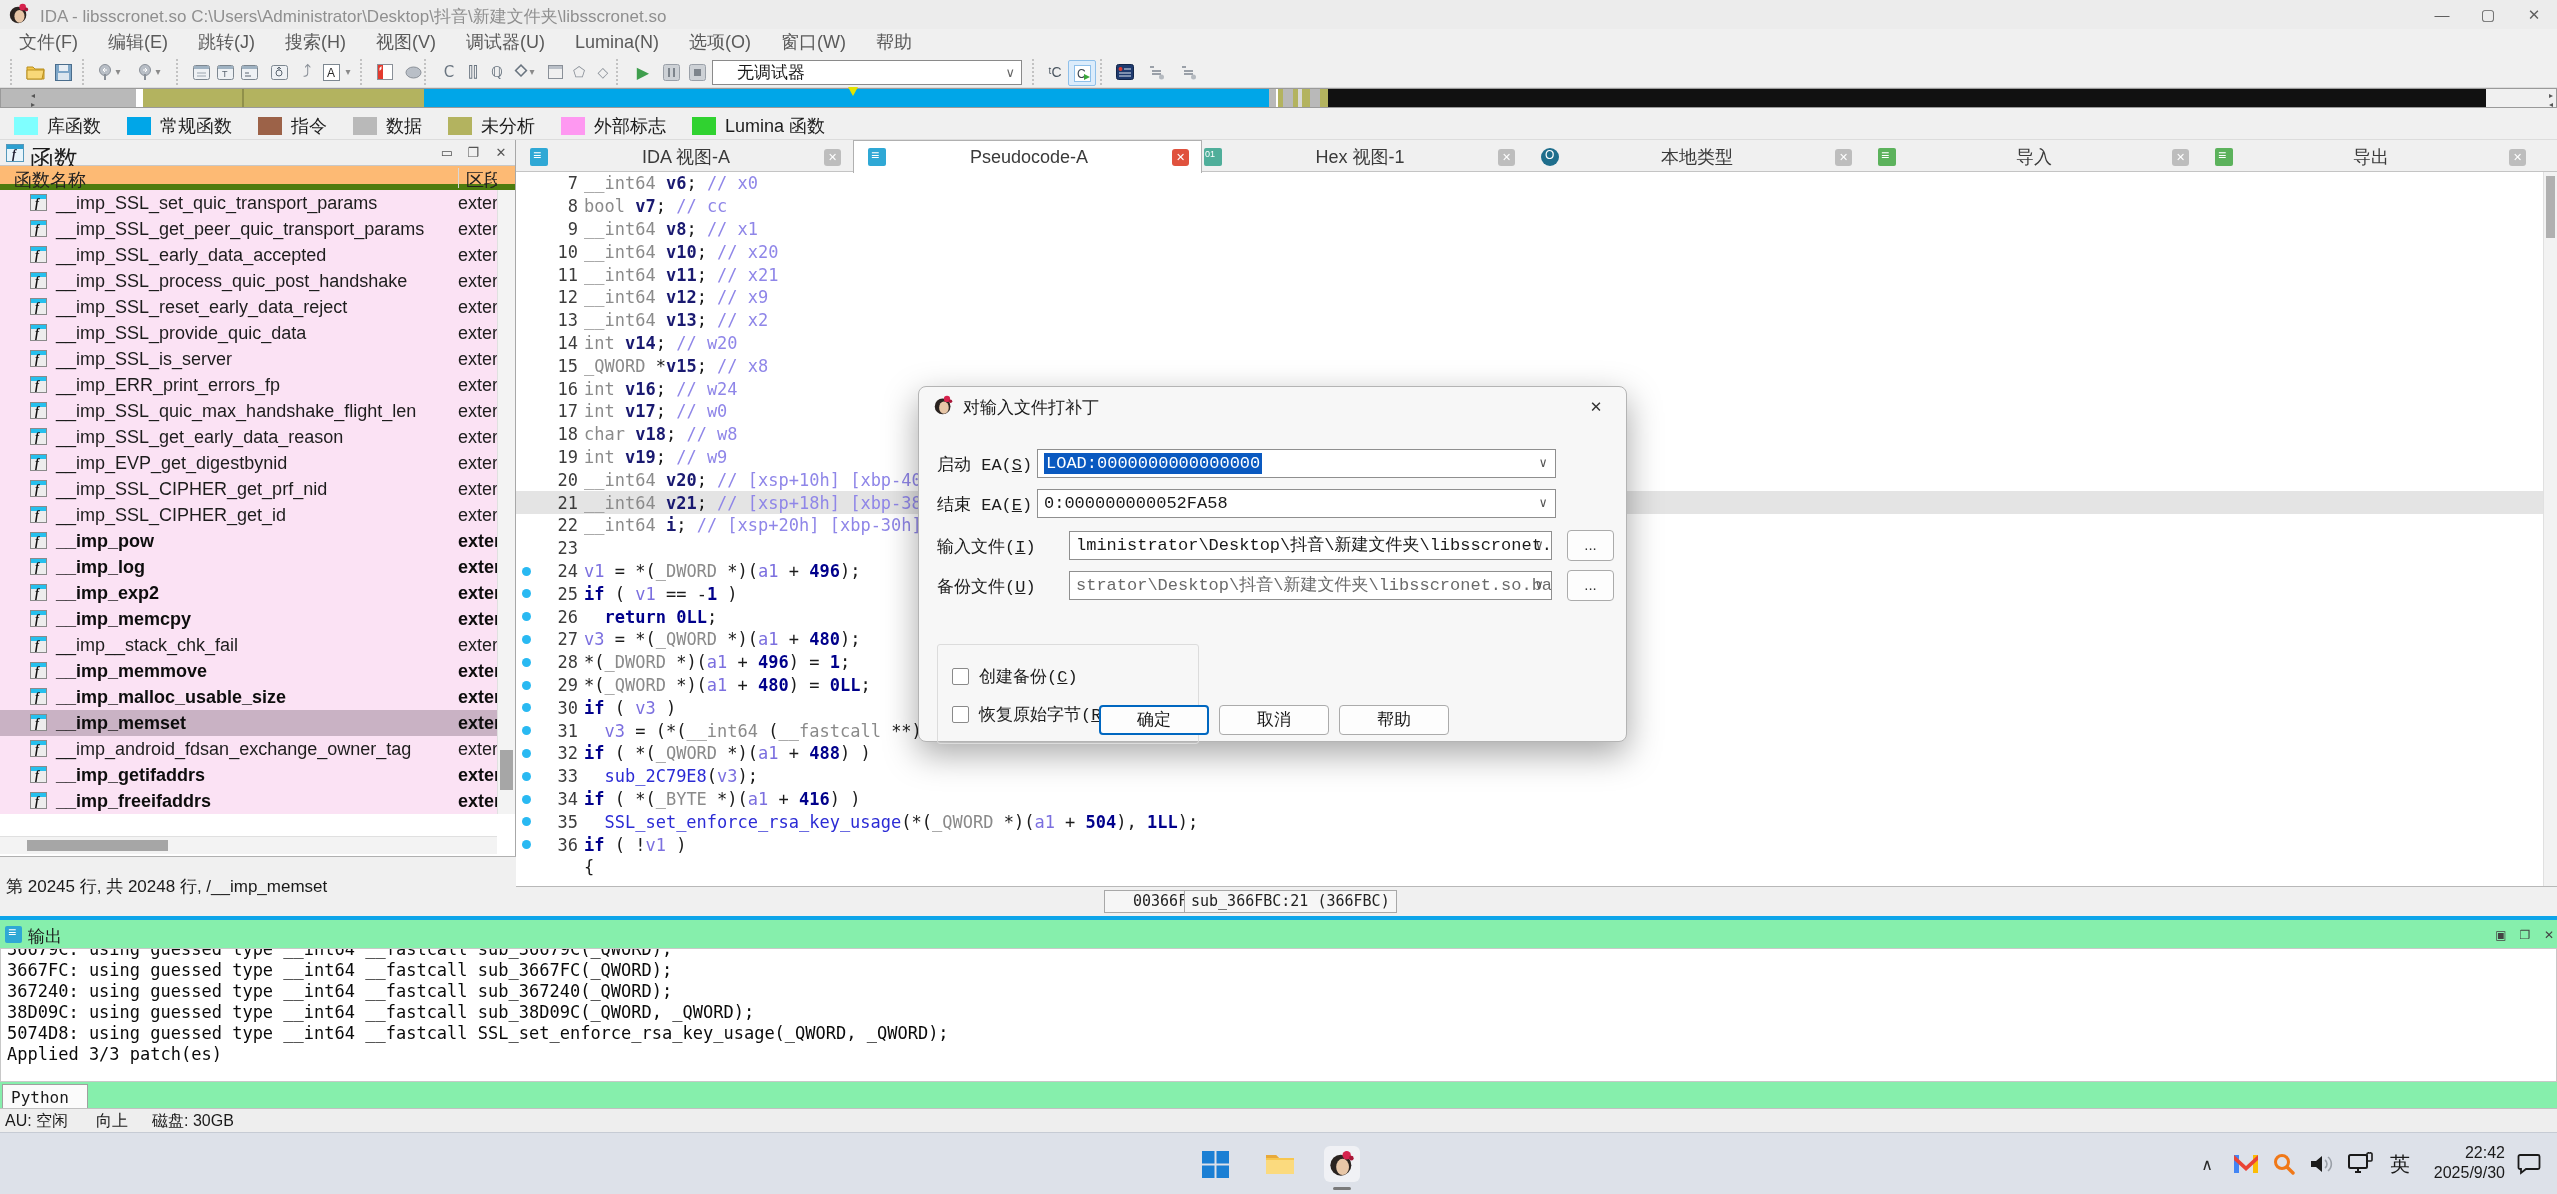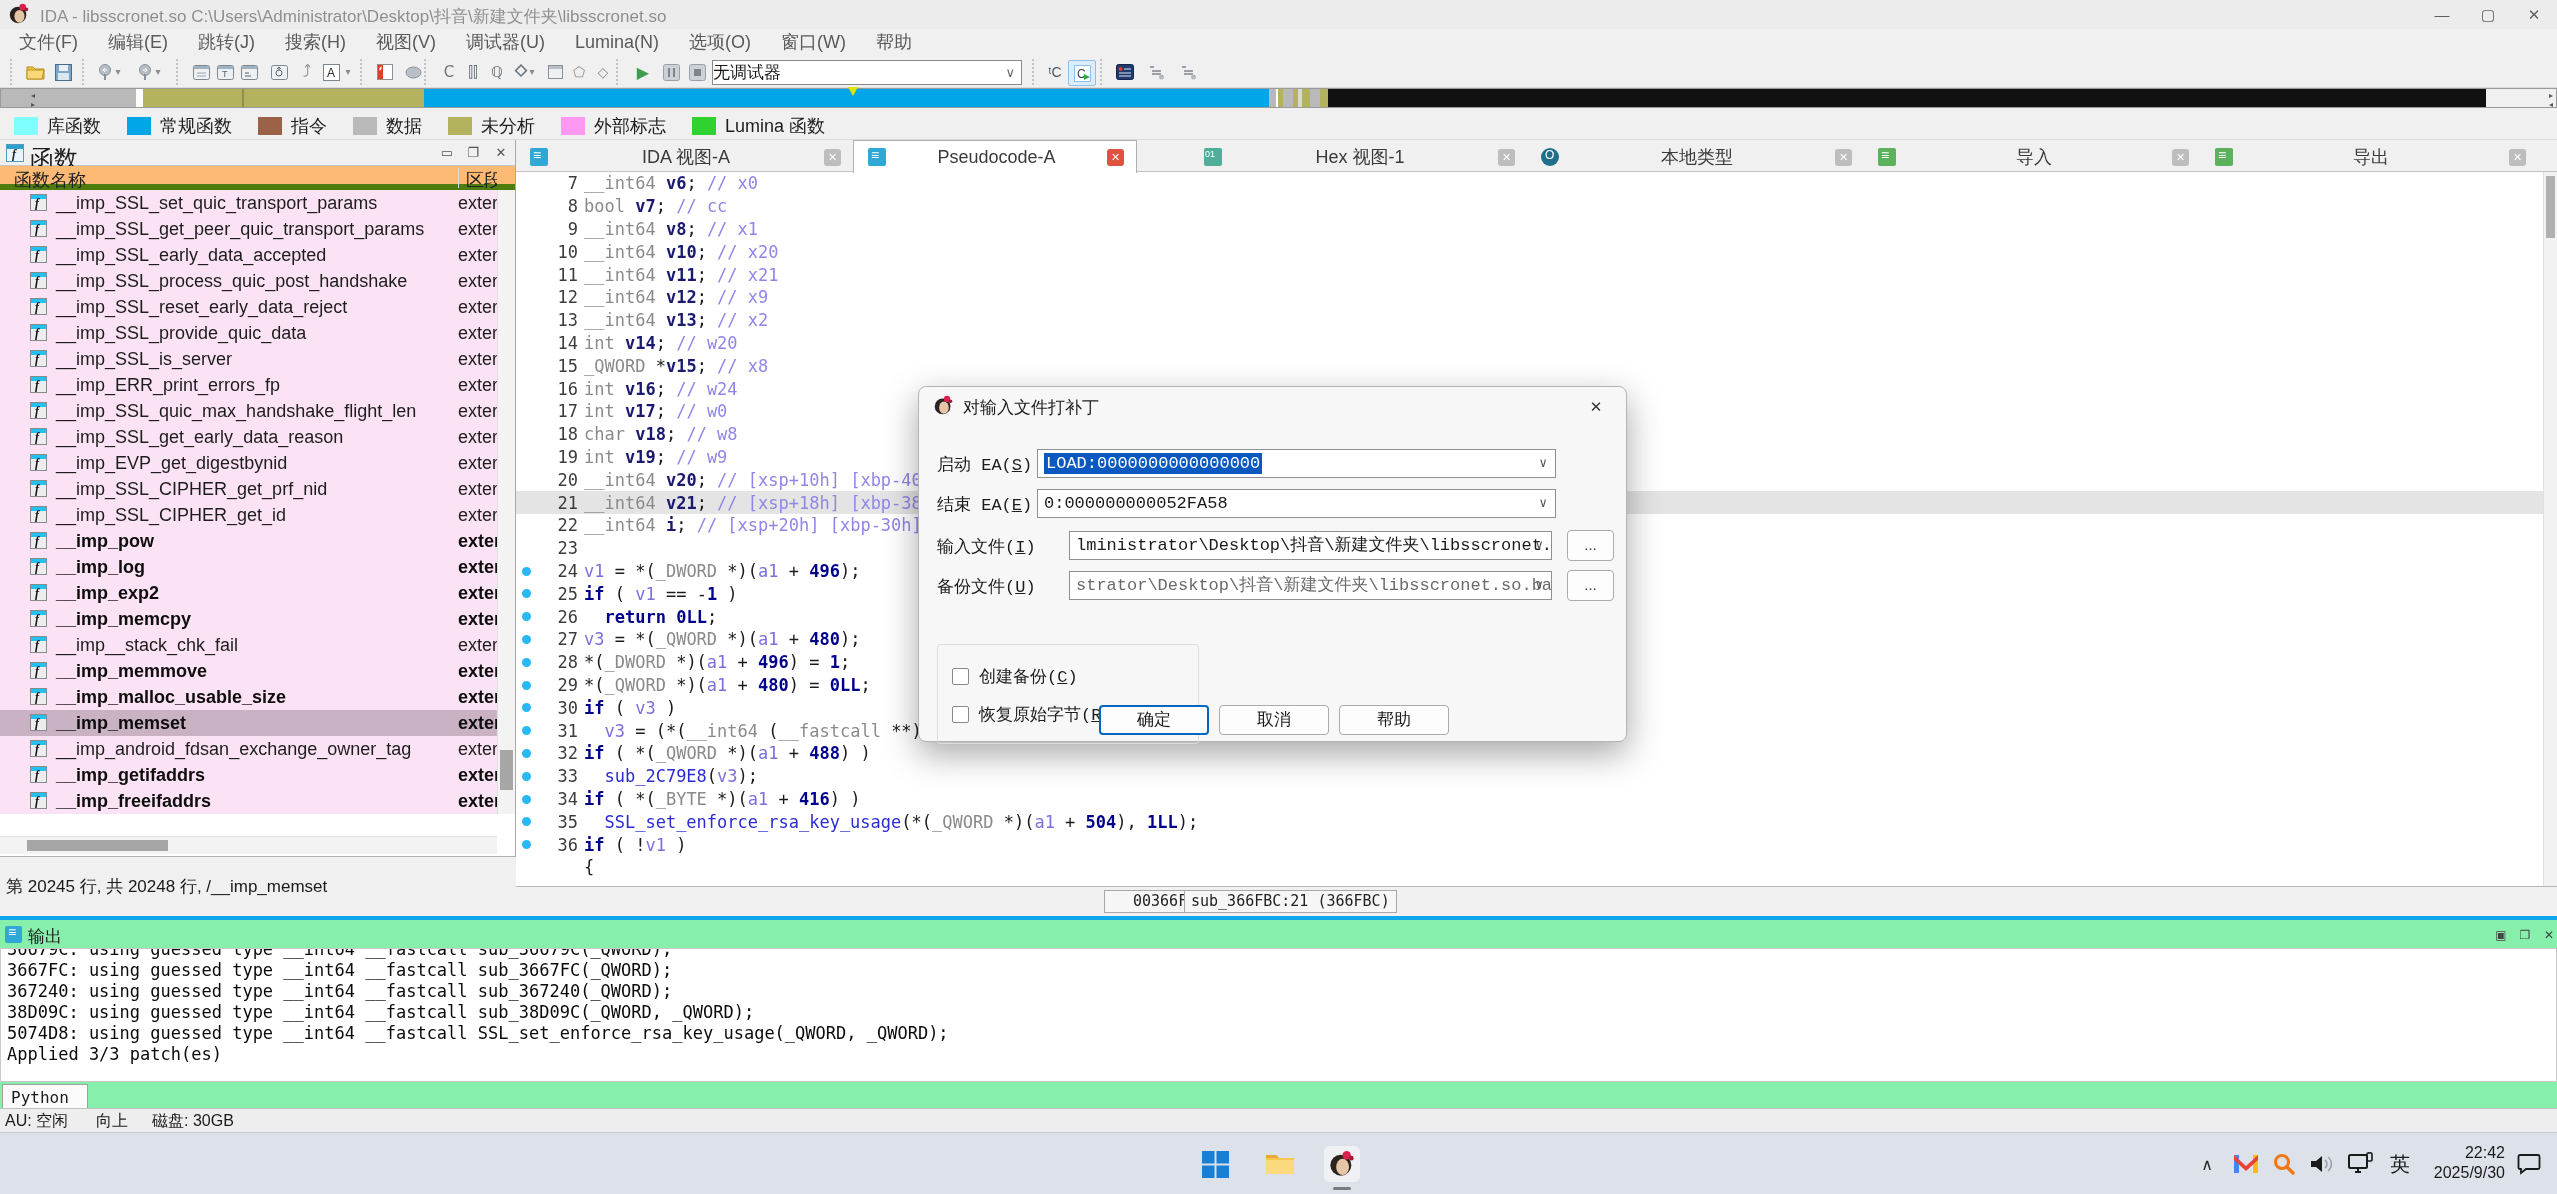--- a/index.html
+++ b/index.html
@@ -15,21 +15,21 @@
   #menubar{left:0;top:29px;width:2557px;height:27px;background:#f0f0f0;display:flex;align-items:center;padding-left:4px;box-sizing:border-box;}
   .menu-item{padding:0 15px;font-size:18px;color:#5a5a5a;line-height:27px;}
   
   #toolbar{left:0;top:56px;width:2557px;height:32px;background:#f0f0f0;border-bottom:1px solid #dcdcdc;box-sizing:border-box;}
   .tsep{top:3px;width:5px;height:26px;border-left:2px dotted #c2c2c2;}
   .tbtn{top:4px;width:26px;height:24px;display:flex;align-items:center;justify-content:center;font-size:15px;color:#7a7a7a;}
   .tbtn svg{display:block;}
   .tchev{top:10px;font-size:10px;color:#8a8a8a;width:12px;text-align:center;}
   .selbox{background:#dcecfb;border:1px solid #8fc0ea;border-radius:2px;}
   #dbgcombo{left:712px;top:4px;width:310px;height:25px;background:#ffffff;border:1px solid #8a8a8a;box-sizing:border-box;
-            font-size:17px;color:#1a1a1a;line-height:23px;padding-left:0;}
+            font-size:17px;color:#1a1a1a;line-height:23px;padding-left:24px;}
   #dbgcombo .cv{position:absolute;right:6px;top:0;color:#666;font-size:13px;line-height:23px;}
   
   #navrow{left:0;top:88px;width:2557px;height:24px;background:#f0f0f0;}
   .navarr{width:14px;height:9px;font-size:8px;line-height:9px;color:#555;text-align:center;}
   #navband{left:55px;top:3px;height:18px;display:flex;border:1px solid #9a9a9a;box-sizing:content-box;}
   #navband .seg{height:100%;}
   #navmarker{top:-1px;width:0;height:0;border-left:5px solid transparent;border-right:5px solid transparent;border-top:9px solid #e3e300;}
   
   #legend{left:0;top:112px;width:2557px;height:28px;background:#f0f0f0;display:flex;align-items:center;padding-left:14px;box-sizing:border-box;border-bottom:1px solid #dcdcdc;}
   .lchip{width:24px;height:18px;margin-right:9px;}
@@ -504,21 +504,21 @@
     <span class="abs s">第 20245 行, 共 20248 行, /__imp_memset</span>
   </div>
 </div>
 
 <div id="tabbar" class="abs">
     <div class="abs tab" style="left: 0px; width: 337px;">
       <span class="ticon disasm"></span>
       <span class="tlabel">IDA 视图-A</span>
       <span class="tclose">✕</span>
     </div>
-    <div class="abs tab active" style="left: 337px; width: 284px;">
+    <div class="abs tab active" style="left: 337px; width: 349px;">
       <span class="ticon pseudo"></span>
       <span class="tlabel">Pseudocode-A</span>
       <span class="tclose">✕</span>
     </div>
     <div class="abs tab" style="left: 674px; width: 337px;">
       <span class="ticon hex"></span>
       <span class="tlabel">Hex 视图-1</span>
       <span class="tclose">✕</span>
     </div>
     <div class="abs tab" style="left: 1011px; width: 337px;">

